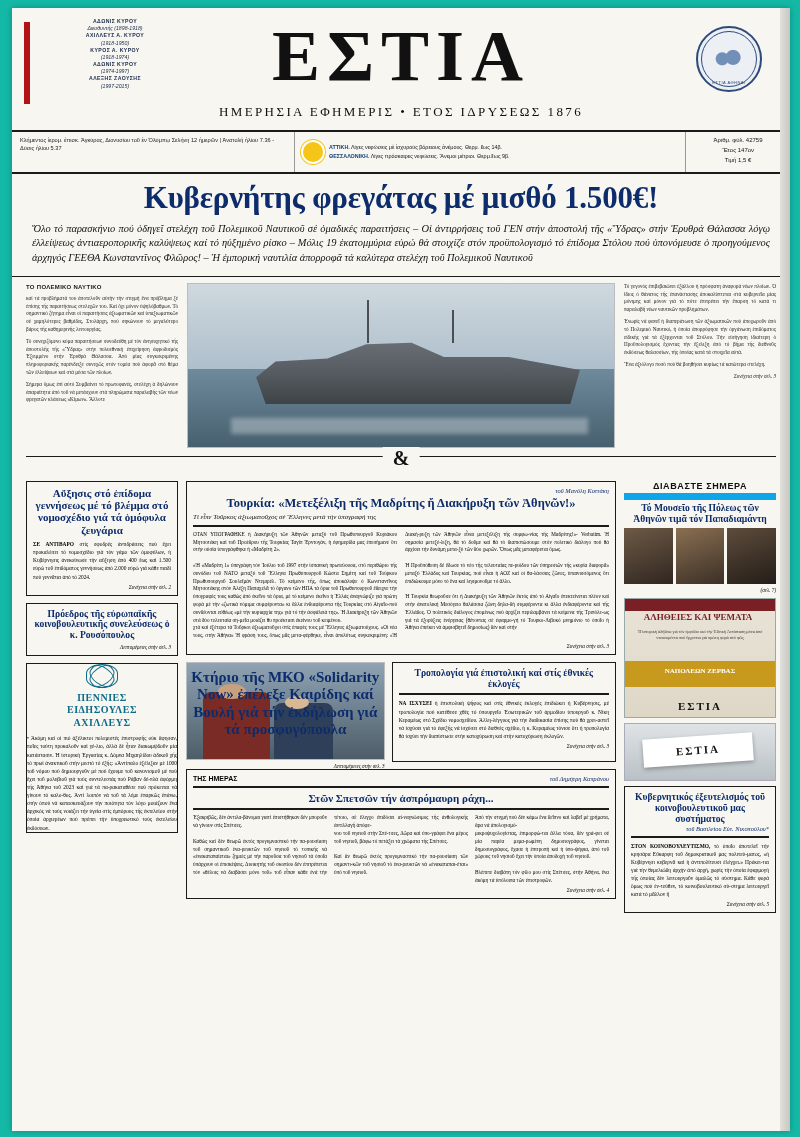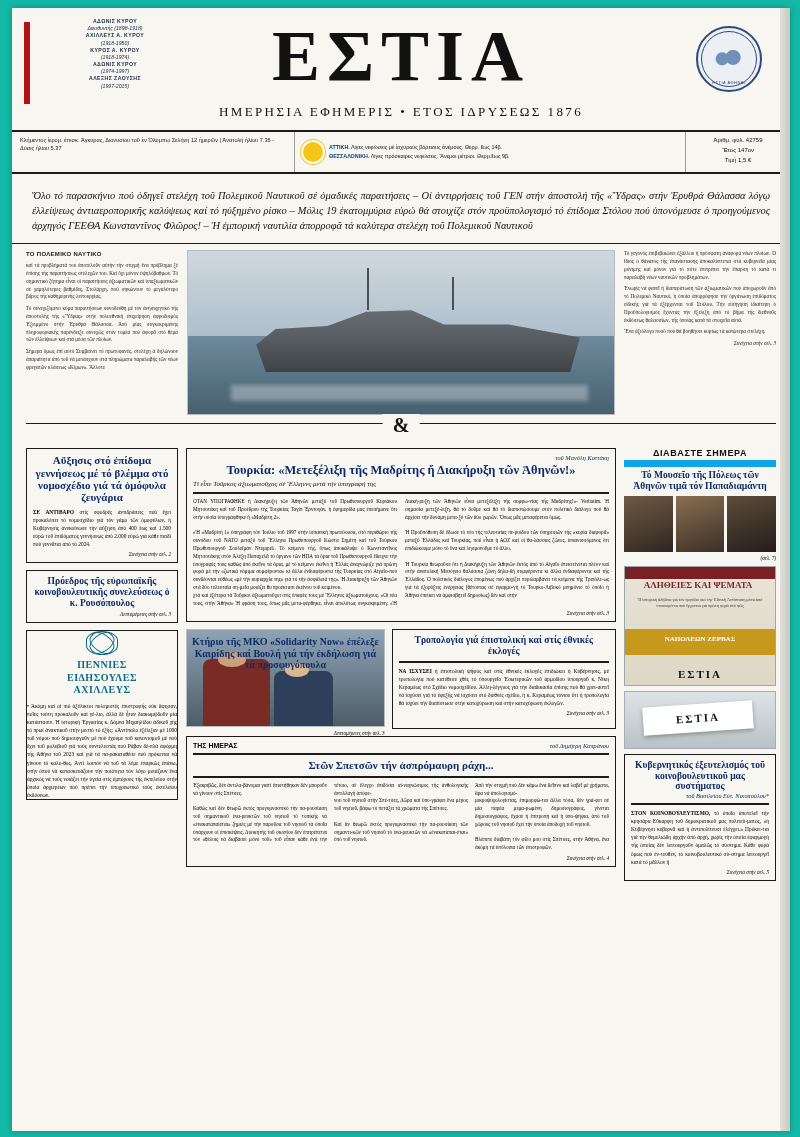--- a/index.html
+++ b/index.html
@@ -254,21 +254,21 @@
   }
   .smallphoto{
     height:96px;background:linear-gradient(#8fa3b4,#4d5d68);position:relative;overflow:hidden;border:1px solid #b9bdbf;
   }
   .smallphoto .p1{position:absolute;left:8%;bottom:0;width:34%;height:70%;background:#7a2b25;border-radius:8px 8px 0 0;}
   .smallphoto .p2{position:absolute;left:44%;bottom:0;width:30%;height:58%;background:#2e3f59;border-radius:8px 8px 0 0;}
   .smallphoto .h1{position:absolute;left:16%;bottom:62%;width:14%;height:16%;background:#c8a07e;border-radius:50%;}
   .smallphoto .h2{position:absolute;left:50%;bottom:52%;width:12%;height:14%;background:#d9b894;border-radius:50%;}
   .overlay-txt{
     position:absolute;left:4px;right:4px;top:6px;
-    font-size:10px;font-weight:bold;color:#0d2c6b;text-align:center;line-height:1.15;
+    font-size:15px;font-weight:bold;color:#0d2c6b;text-align:center;line-height:1.15;
   }
   .hdr-center{
     text-align:center;font-weight:bold;font-size:9px;letter-spacing:.6px;color:#111;
     font-family:"Liberation Sans", sans-serif;border-bottom:7px solid #0ea5e9;padding-bottom:2px;margin-bottom:3px;
   }
   .lbl-left{font-size:7px;font-weight:bold;font-family:"Liberation Sans", sans-serif;}
   .flexrow{display:flex;justify-content:space-between;align-items:center;}
   .edge{
     position:absolute;right:0;top:0;width:10px;height:100%;
     background:linear-gradient(90deg,#e2e0da,#c8c6c0);
@@ -329,20 +329,21 @@
         <span>147ον</span>
       </div>
       <div>
         <span>Τιμή</span>
         <span>1,5 €</span>
       </div>
     </div>
   </div>
 
   <div class="headline-wrap">
+    <div class="headline">Κυβερνήτης φρεγάτας μέ μισθό 1.500€!</div>
     <div class="subhead">Ὅλο τό παρασκήνιο πού ὁδηγεῖ στελέχη τοῦ Πολεμικοῦ Ναυτικοῦ σέ ὁμαδικές παραιτήσεις – Οἱ ἀντιρρήσεις τοῦ ΓΕΝ στήν ἀποστολή τῆς «Ὕδρας» στήν Ἐρυθρά Θάλασσα λόγῳ ἐλλείψεως ἀντιαεροπορικῆς καλύψεως καί τό ηὐξημένο ρίσκο – Μόλις 19 ἑκατομμύρια εὐρώ θά στοιχίζε στόν προϋπολογισμό τό ἐπίδομα Στόλου πού ὑπονόμευσε ὁ προηγούμενος ἀρχηγός ΓΕΕΘΑ Κωνσταντῖνος Φλῶρος! – Ἡ ἐμπορική ναυτιλία ἀπορροφᾶ τά καλύτερα στελέχη τοῦ Πολεμικοῦ Ναυτικοῦ</div>
   </div>
 
   <div class="topsec">
     <div class="col left">
       <div class="kicker">ΤΟ ΠΟΛΕΜΙΚΟ ΝΑΥΤΙΚΟ</div>
       <p>καί τά προβλήματά του ἀποτελοῦν αὐτήν τήν στιγμή ἕνα πρόβλημα ξέ ἑπίσης τῆς παραιτήσεως στελεχῶν του. Καί ὄχι μόνον ὑψηλόβαθμων. Τό σημαντικό ζήτημα εἶναι οἱ παραιτήσεις ἀξιωματικῶν καί ὑπαξιωματικῶν σέ χαμηλότερες βαθμίδες, Στολάρχη, πού σηκώνουν τό μεγαλύτερο βάρος τῆς καθημερινῆς λειτουργίας.</p>
       <p>Τό συνεχιζόμενο κύμα παραιτήσεων συνοδεύθη μέ τόν ἀνησυχητικό τῆς ἀποστολῆς τῆς «Ὕδρας» στήν πολυεθνική ἐπιχείρηση ἀφροδισμός Ἐξειμμένο στήν Ἐρυθρά Θάλασσα. Ἀπό μίας συγκεκριμένης πληροφοριακῆς παρένδειξε συνεχῶς στόν τομέα πού ἀφορᾶ στό θέμα τῶν ἐλλείψεων καί στά μέσα τῶν πλοίων.</p>
       <p>Σήμερα ὅμως ἐπί αὐτό Συμβαίνει τό πρωτοφανές, στελέχη ἀ δηλώνουν ἀπαραίτητα ἀπό τοῦ νά μετάσχουν στά πληρώματα παραλαβῆς τῶν νέων φρεγατῶν κλάσεως «Κίμων». Ἄλλοτε</p>
     </div>

